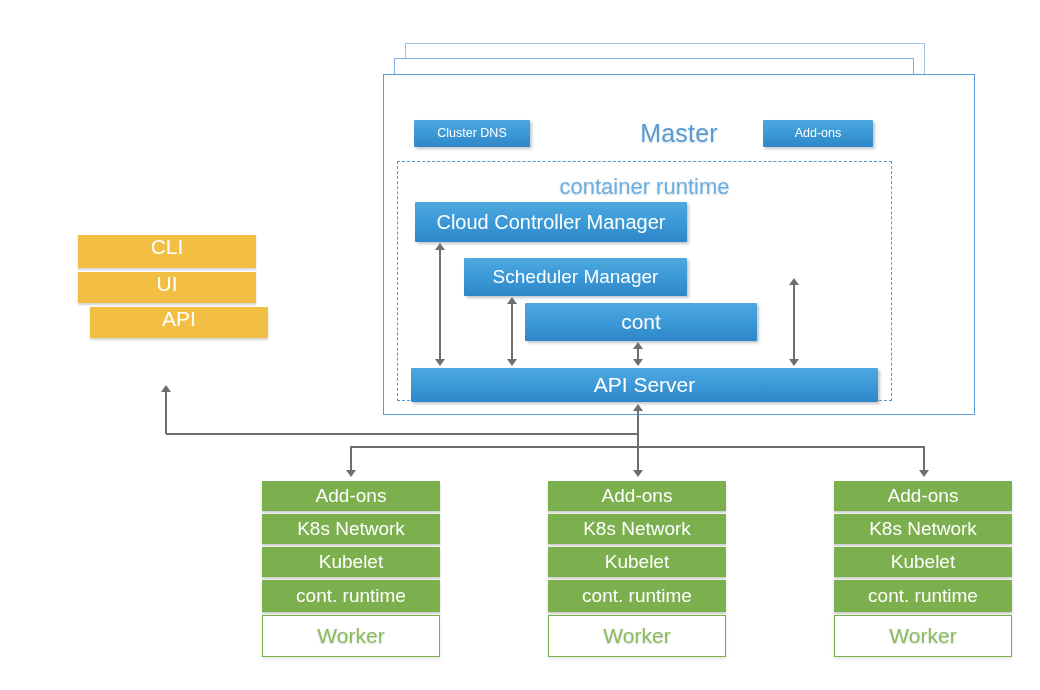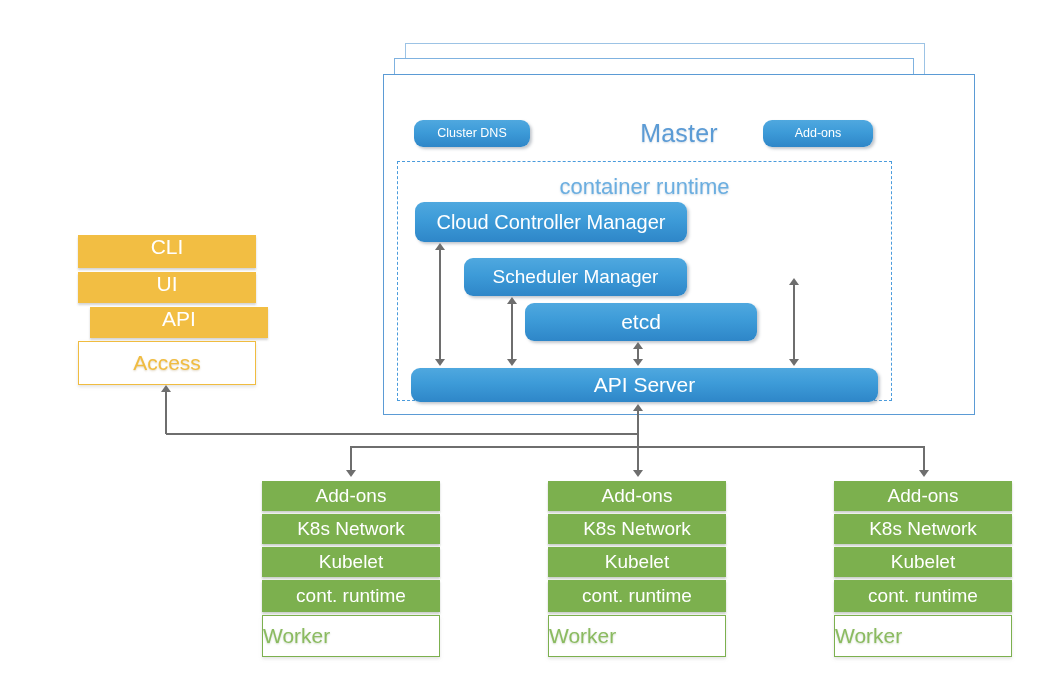--- a/index.html
+++ b/index.html
@@ -44,21 +44,21 @@
 
   
   .bluebox {
     background: linear-gradient(to bottom, #4FA8DF 0%, #3D9BD8 45%, #2E86C8 100%);
     color: #ffffff;
     display: flex;
     align-items: center;
     justify-content: center;
     text-align: center;
     box-shadow: 2px 2px 3px rgba(120,130,145,.45);
-    border-radius: 9px;
+    border-radius: 1px;
     line-height: 1.05;
   }
   .bluebox.small { font-size: 12.5px; }
 
   
   .dashed-region {
     border: 1.6px dashed #4A9BDC;
     background: transparent;
   }
   .runtime-label {
@@ -102,21 +102,21 @@
     justify-content: center;
     font-size: 19px;
     box-shadow: 0 2px 2px rgba(150,160,150,.5);
   }
   .worker-row {
     background: #ffffff;
     border: 1.3px solid #7CB04E;
     color: #8BBB60;
     display: flex;
     align-items: center;
-    justify-content: flex-start;
+    justify-content: center;
     font-size: 21px;
     text-shadow: 0 1px 2px rgba(170,190,160,.6);
     box-shadow: 0 2px 3px rgba(180,180,180,.35);
   }
 
   
   .vline { background: #6E6E6E; width: 1.8px; }
   .hline { background: #6E6E6E; height: 1.8px; }
 
   .arrow-up, .arrow-down {
@@ -156,21 +156,21 @@
   <div class="abs bluebox" style="left:415px; top:202px; width:272px; height:40px; font-size:20px;">
     <span>Cloud Controller Manager</span>
   </div>
 
   <div class="abs bluebox" style="left:464px; top:258px; width:223px; height:38px; font-size:19px;">
     <span>Scheduler Manager</span>
   </div>
 
 
   <div class="abs bluebox" style="left:525px; top:303px; width:232px; height:38px; font-size:21px;">
-    <span>etcd</span>
+    <span>cont</span>
   </div>
 
   <div class="abs bluebox" style="left:411px; top:368px; width:467px; height:34px; font-size:21px;">
     <span>API Server</span>
   </div>
 
   <div class="abs vline" style="left:439px; top:249px; height:112px;"></div>
   <div class="abs arrow-up" style="left:435px; top:243px;"></div>
   <div class="abs arrow-down" style="left:435px; top:359px;"></div>
 
@@ -188,23 +188,20 @@
 
   <div class="abs orange-row" style="left:78px; top:235px; width:178px; height:33px;">
     <span>CLI</span>
   </div>
   <div class="abs orange-row" style="left:78px; top:272px; width:178px; height:31px;">
     <span>UI</span>
   </div>
   <div class="abs orange-row" style="left:78px; top:307px; width:178px; height:31px;margin-left:12px;">
     <span>API</span>
   </div>
-  <div class="abs access-row" style="left:78px; top:341px; width:178px; height:44px;">
-    <span>Access</span>
-  </div>
 
   <div class="abs green-row" style="left:262px; top:481px; width:178px; height:30px;">
     <span>Add-ons</span>
   </div>
   <div class="abs green-row" style="left:262px; top:514px; width:178px; height:30px;">
     <span>K8s Network</span>
   </div>
   <div class="abs green-row" style="left:262px; top:547px; width:178px; height:30px;">
     <span>Kubelet</span>
   </div>

